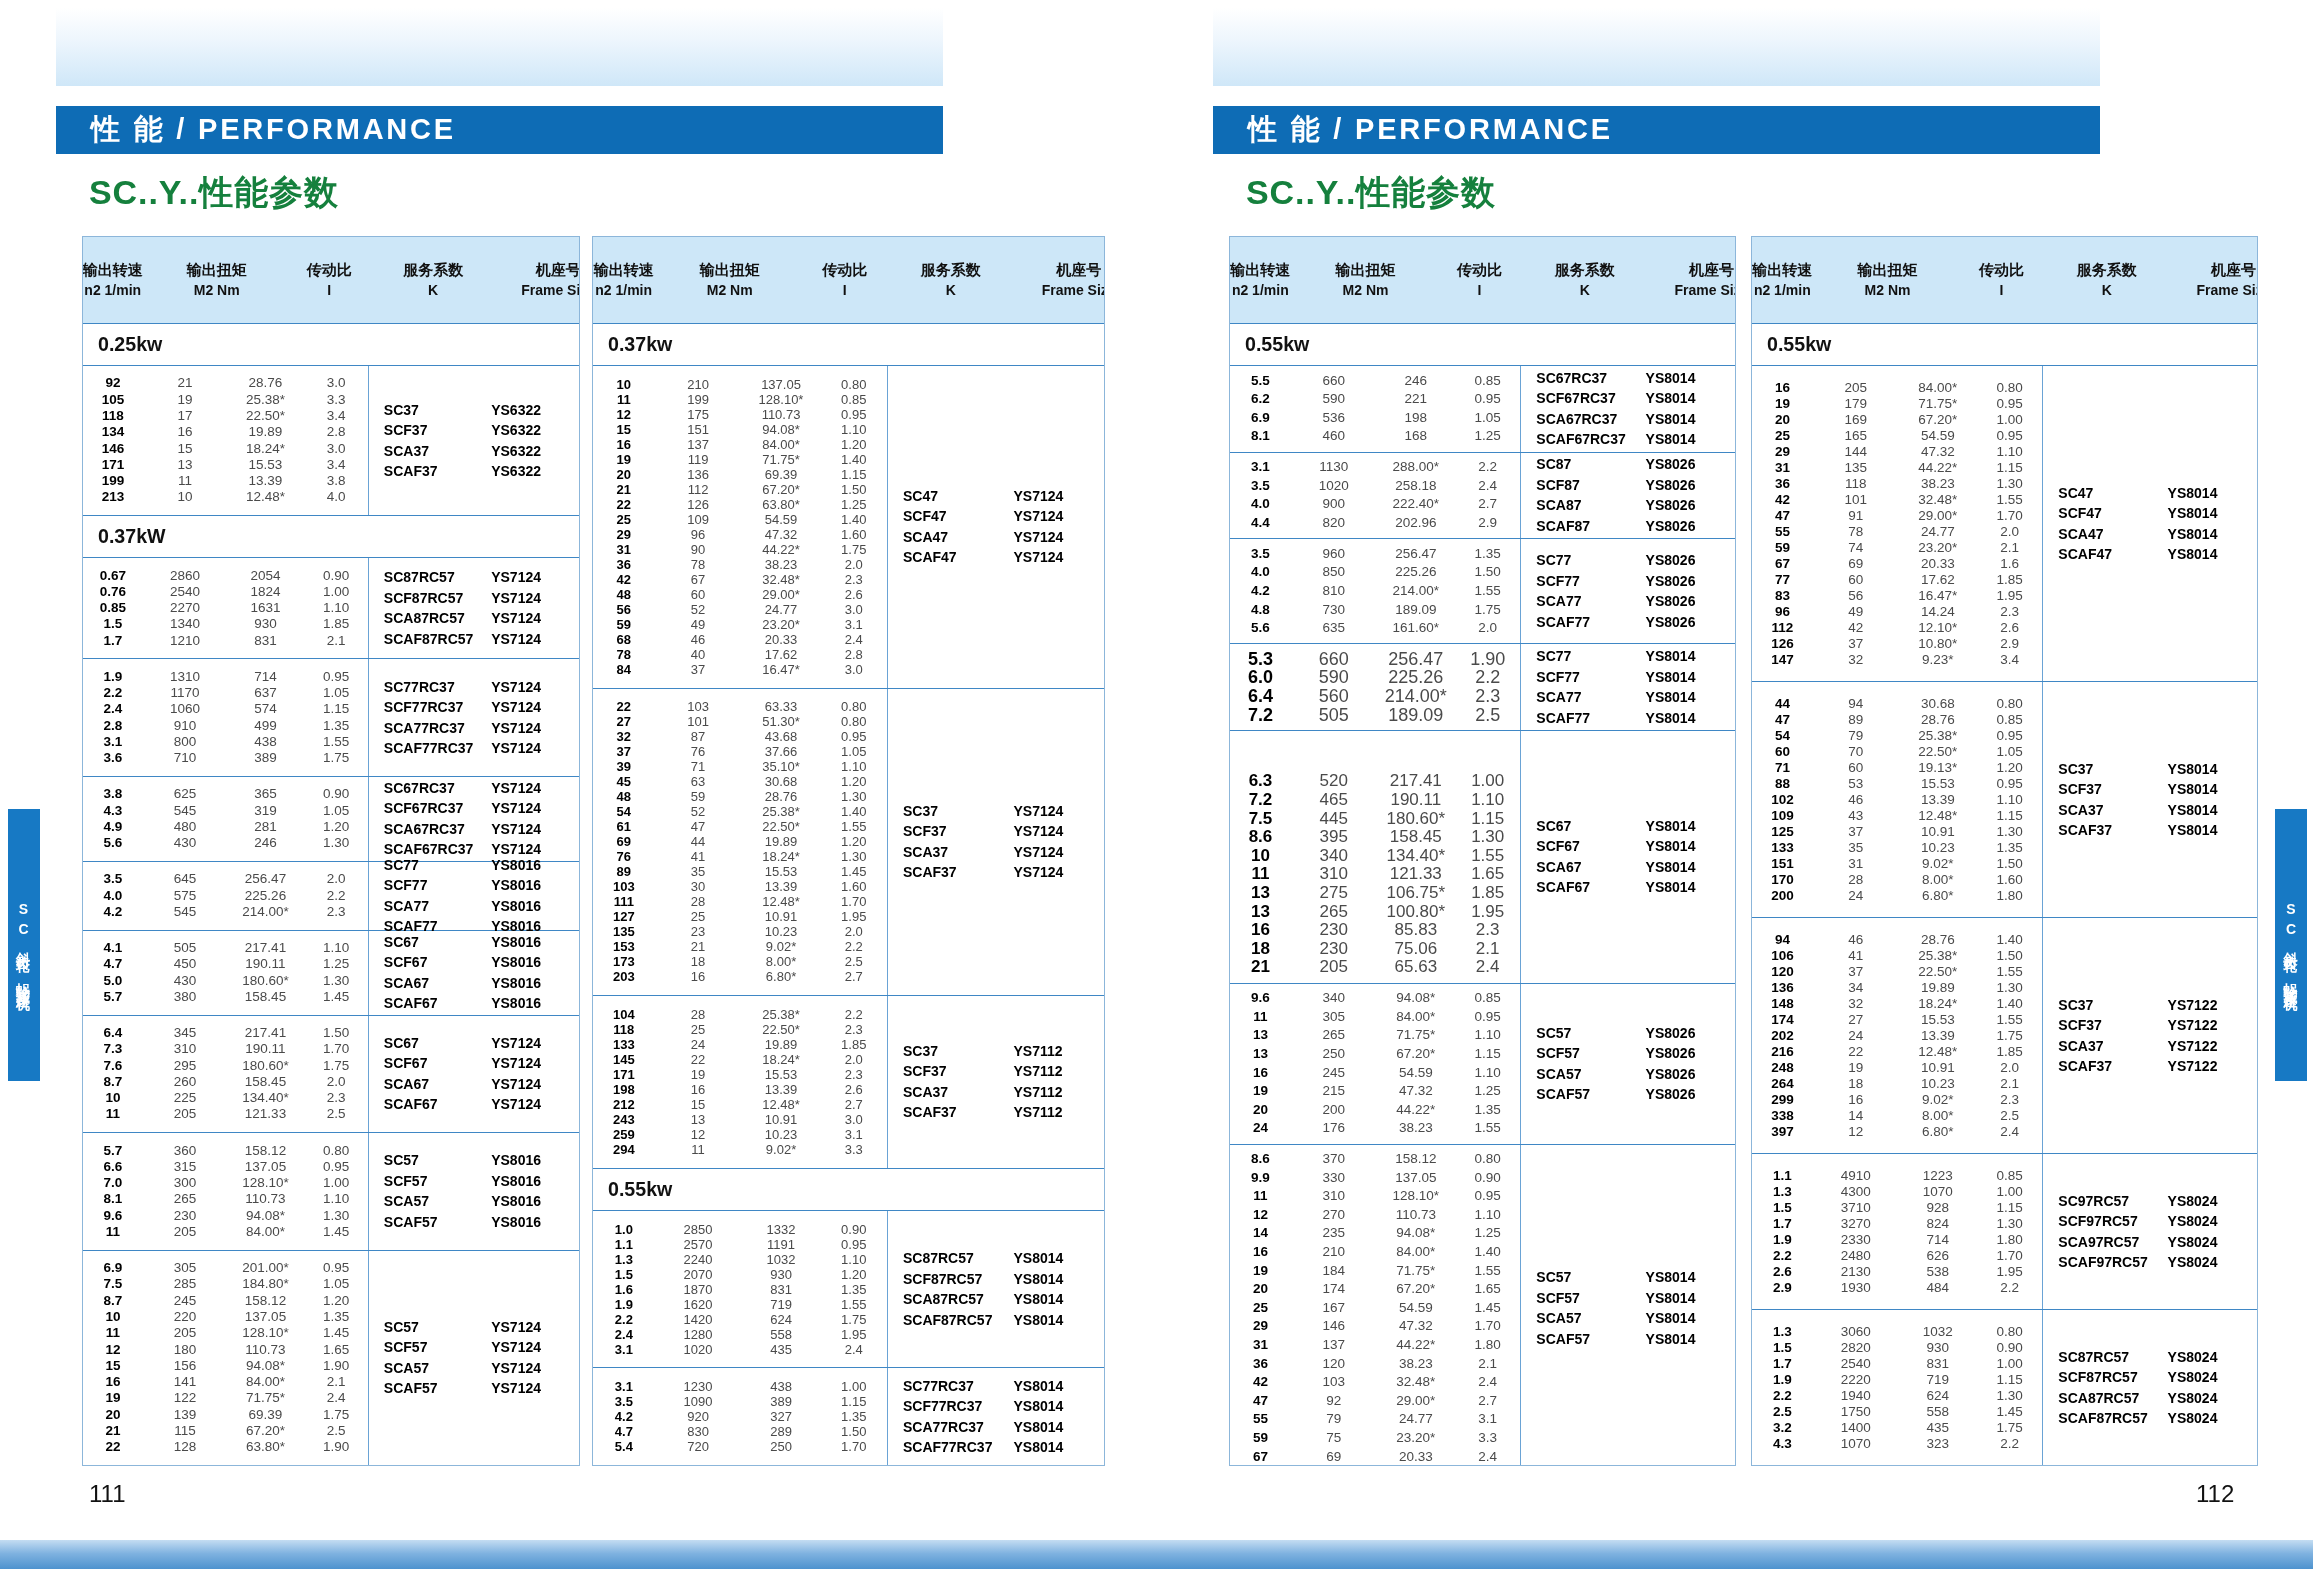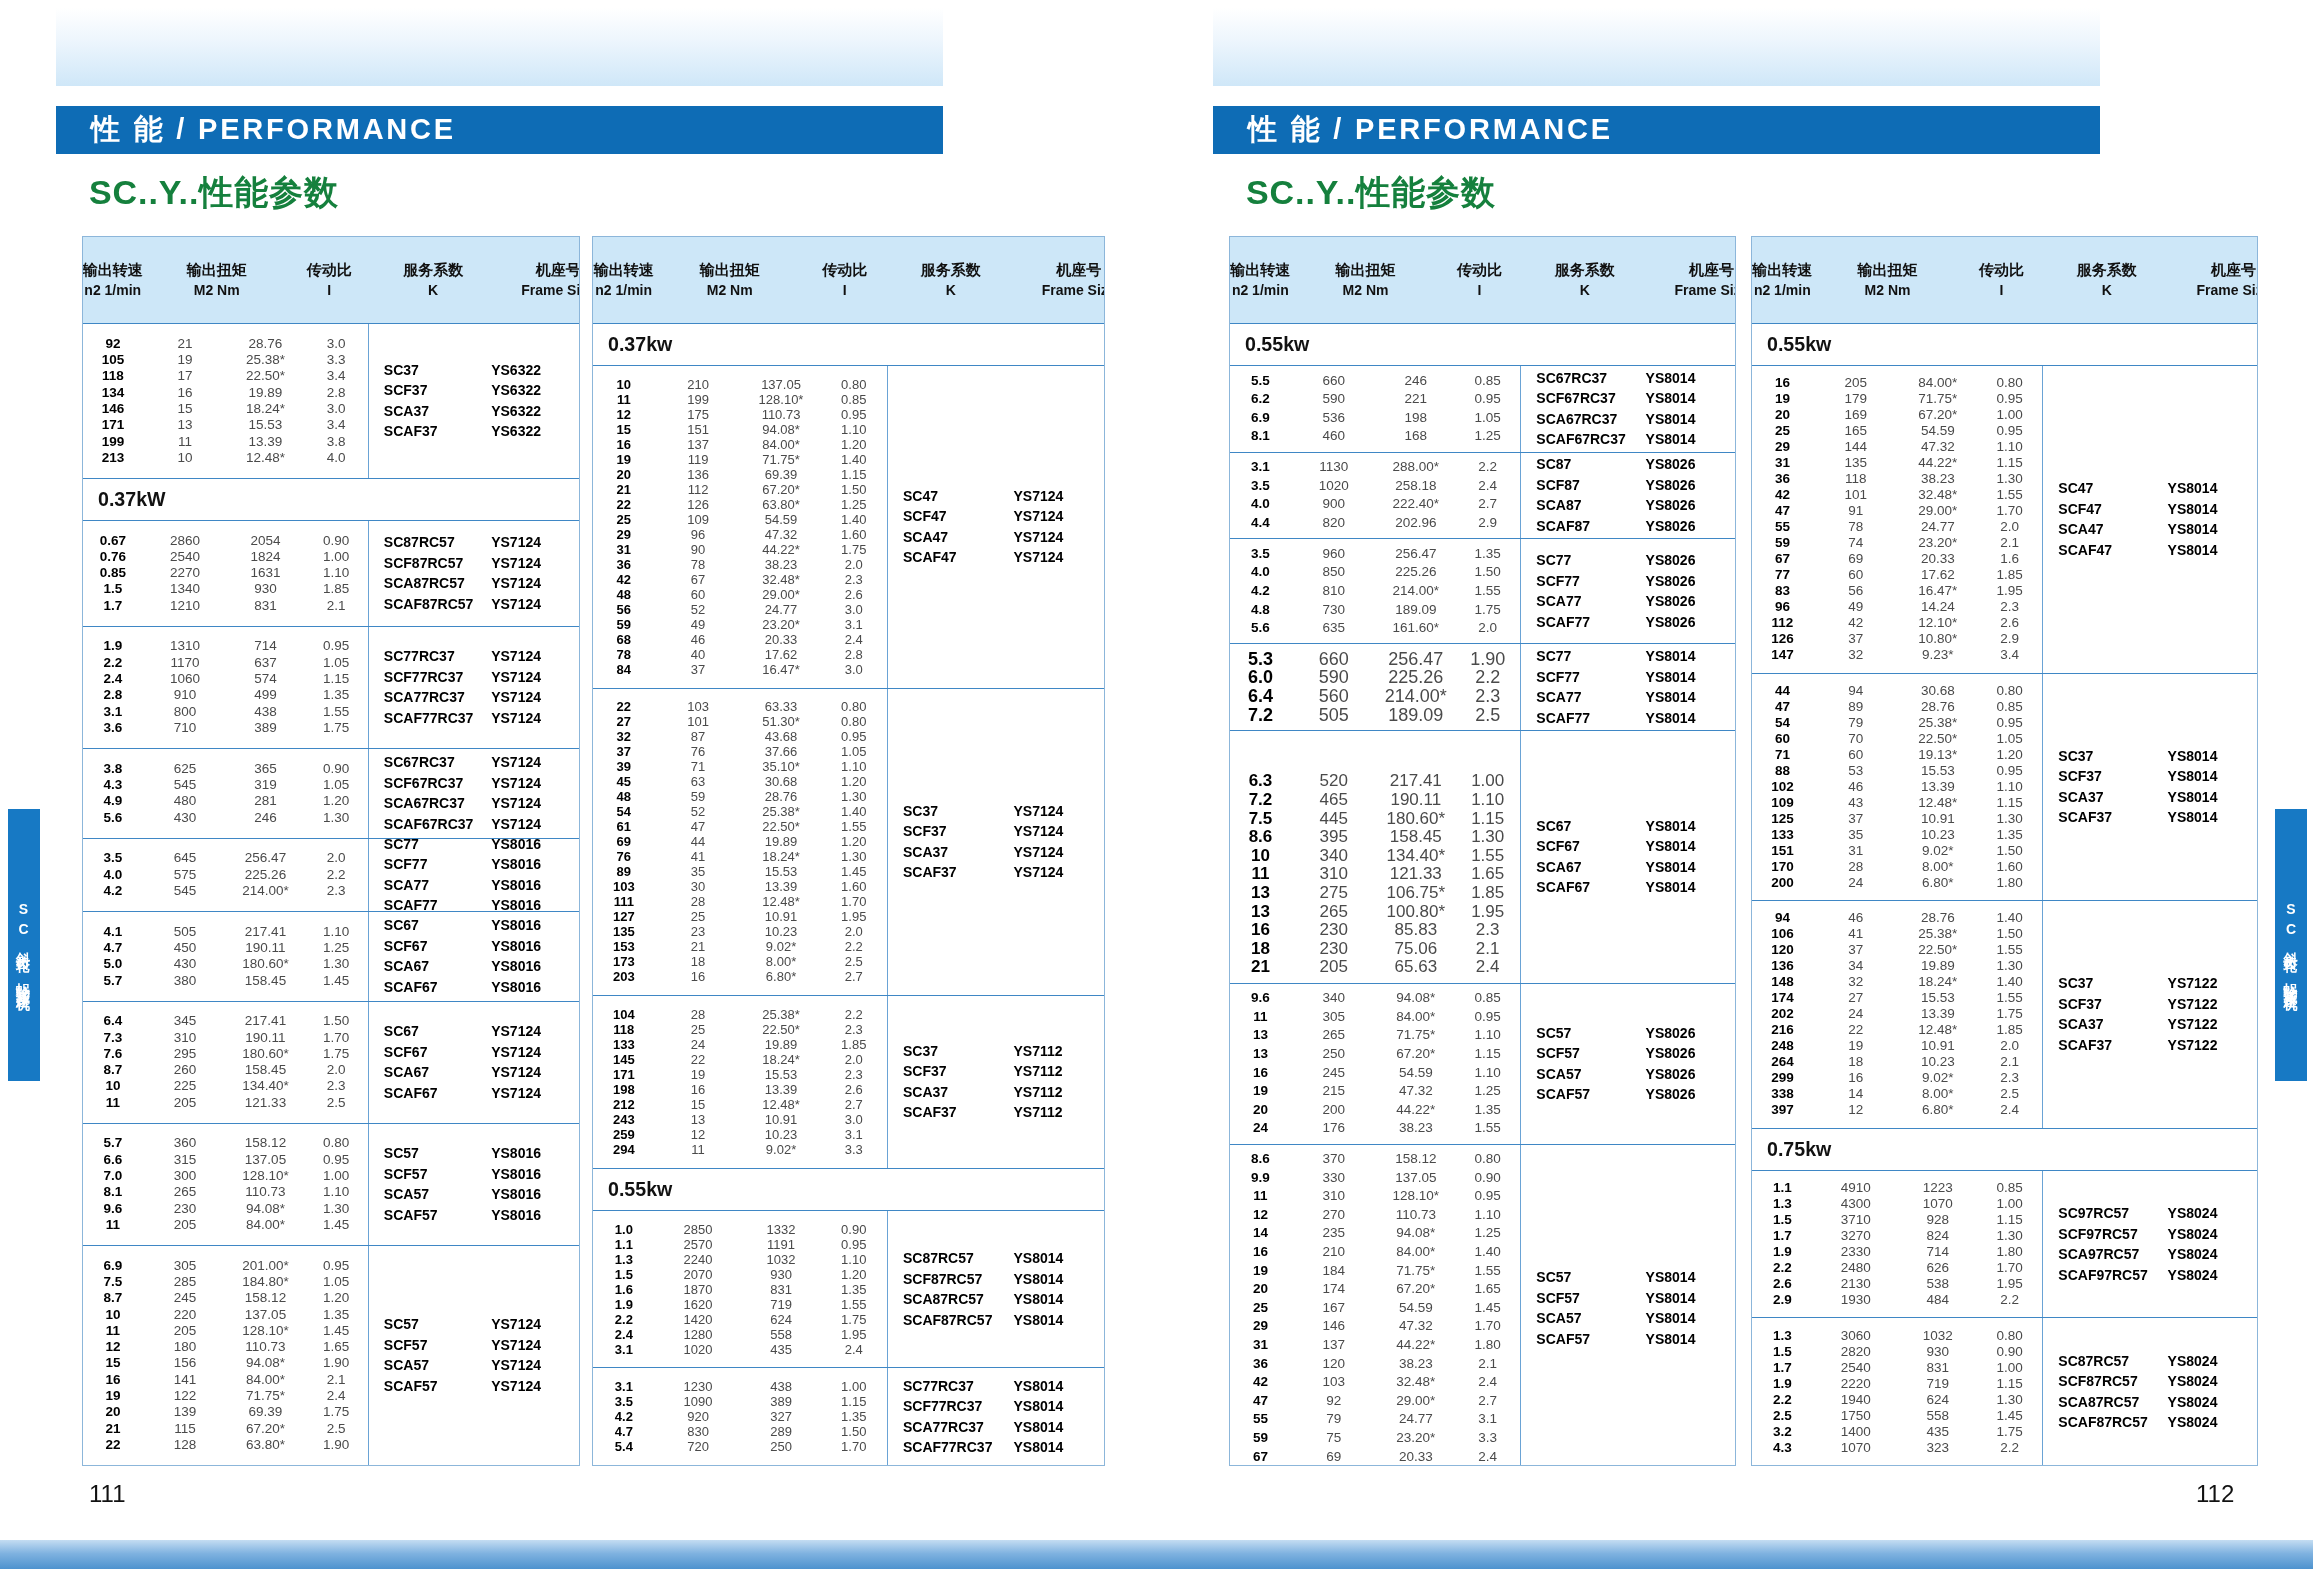--- a/index.html
+++ b/index.html
@@ -76,20 +76,21 @@
           </div>
           <div class="hcell">
             <span class="hcn">机座号</span>
             <span class="hsub">Frame Size</span>
           </div>
           <div class="hcell">
             <span class="hcn">电机型号</span>
             <span class="hsub">Motor</span>
           </div>
         </div>
+        <div class="sec-title">0.25kw</div>
         <div class="block">
           <div class="rows" style="line-height: 16.3px; font-size: 13.5px;">
             <div class="drow">
               <span class="c0">92</span>
               <span class="c1">21</span>
               <span class="c2">28.76</span>
               <span class="c3">3.0</span>
             </div>
             <div class="drow">
               <span class="c0">105</span>
@@ -2035,21 +2036,20 @@
                 <span class="fname">SCA37</span>
                 <span class="mname">YS7122</span>
               </div>
               <div class="frow">
                 <span class="fname">SCAF37</span>
                 <span class="mname">YS7122</span>
               </div>
             </div>
           </div>
         </div>
-        <div class="sec-title">0.75kw</div>
         <div class="block">
           <div class="rows" style="line-height: 16px; font-size: 13.5px;">
             <div class="drow">
               <span class="c0">1.1</span>
               <span class="c1">4910</span>
               <span class="c2">1223</span>
               <span class="c3">0.85</span>
             </div>
             <div class="drow">
               <span class="c0">1.3</span>

